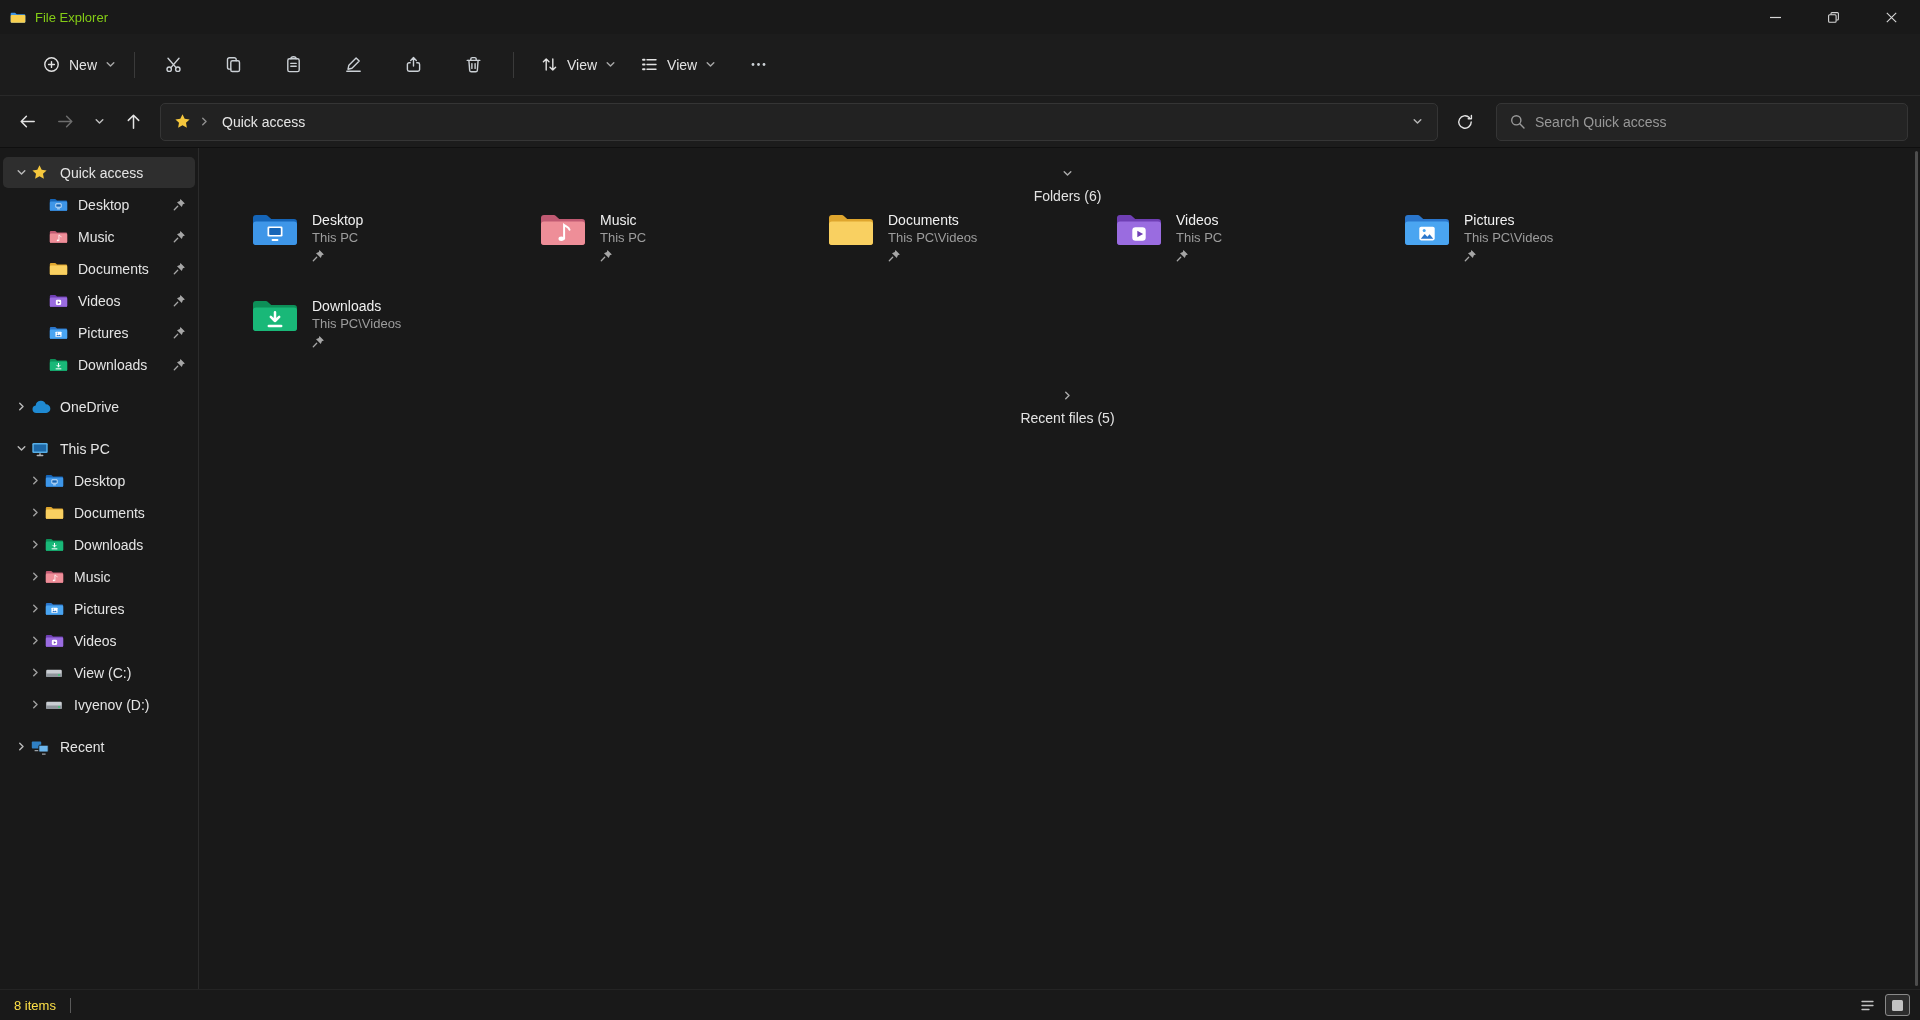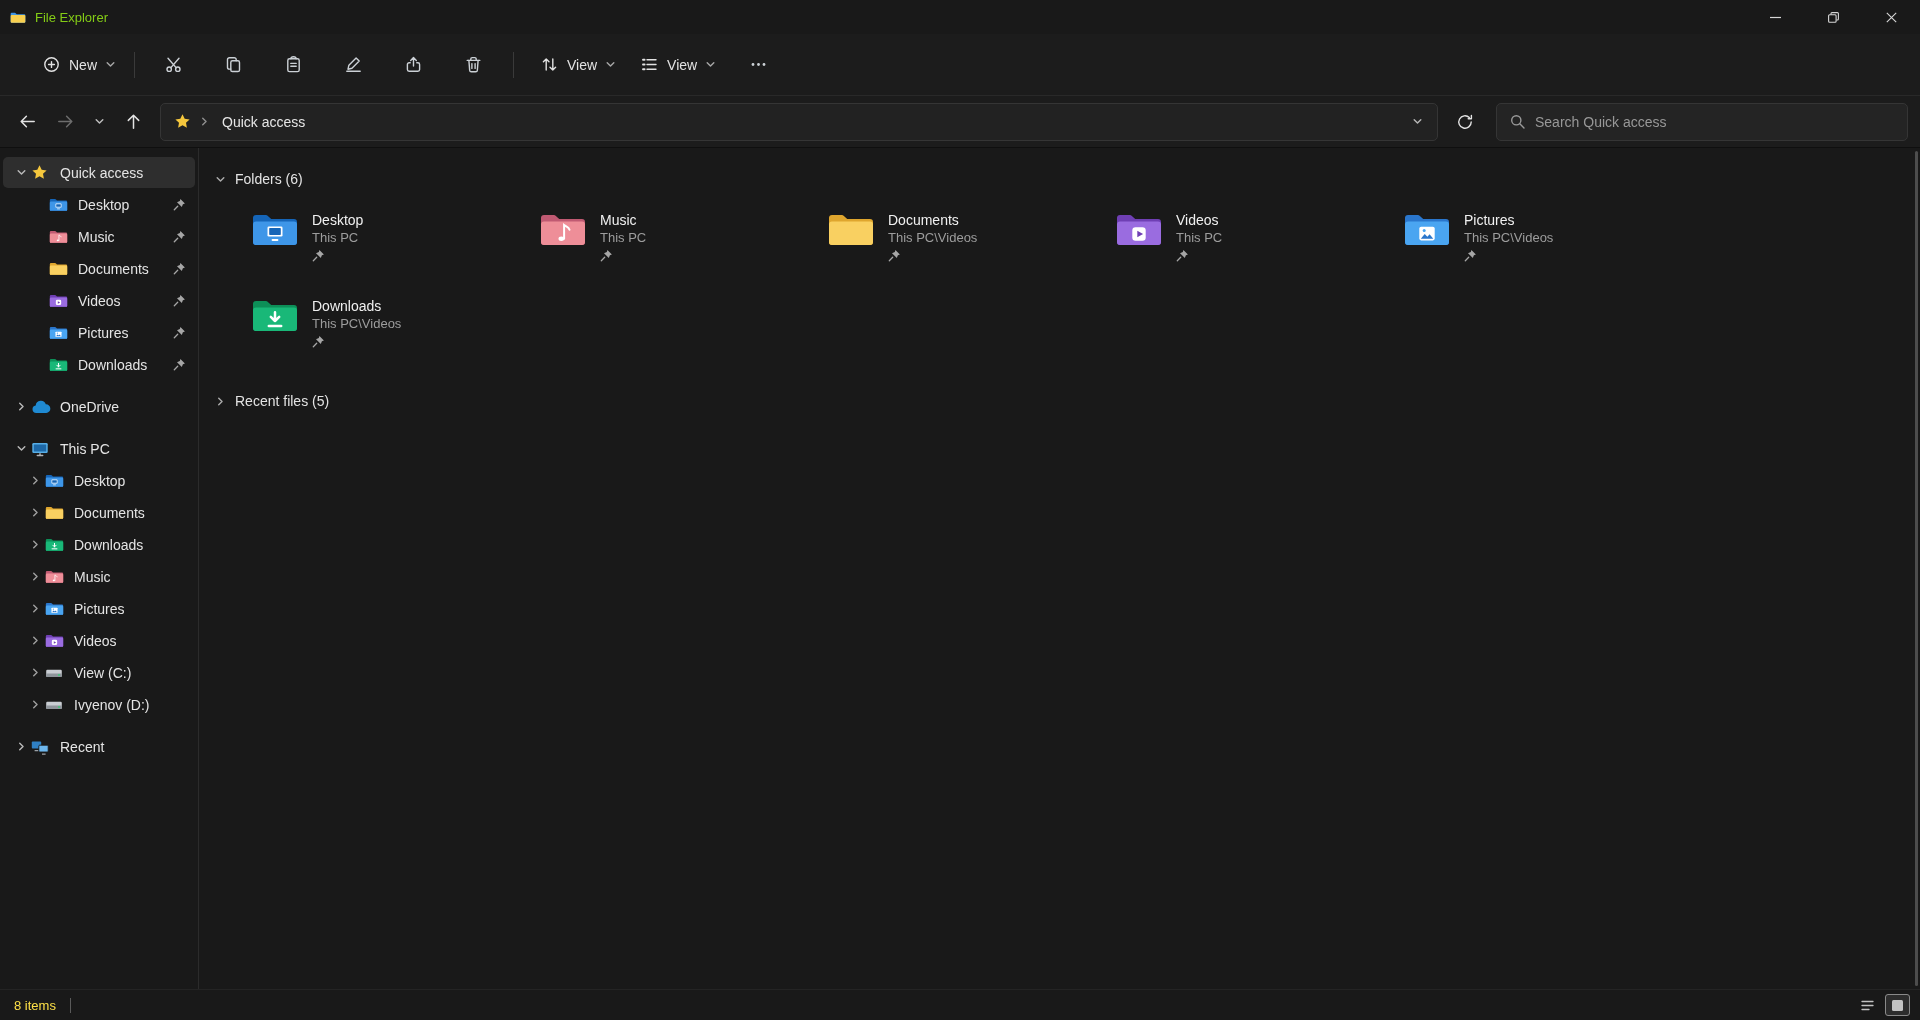--- a/index.html
+++ b/index.html
@@ -48,21 +48,21 @@
   .srow.child{padding-left:22px;}
   .srow.child .chev{color:#9f9f9f;}
   .srow.qa-child{padding-left:46px;}
   .sic{width:23px;display:flex;justify-content:flex-start;align-items:center;flex:none;}
   .slabel{font-size:14px;color:#e4e4e4;margin-left:6px;white-space:nowrap;}
   .spin{margin-left:auto;margin-right:9px;display:flex;}
   .sgap{height:9px;}
 
   
   .main{flex:1;padding-top:20px;min-width:0;}
-  .sect{display:flex;align-items:center;gap:9px;margin-left:16px;color:#e3e3e3;font-size:14px;height:22px;}
+  .sect{display:flex;align-items:center;gap:9px;margin-left:16px;color:#e3e3e3;font-size:14px;height:22px;flex-direction:column;}
   .sect .chev{color:#ababab;display:flex;}
   .tiles{margin:16px 0 0 46px;display:grid;grid-template-columns:repeat(5,288px);row-gap:22px;}
   .tile{display:flex;gap:13px;width:272px;padding:4px 6px;border-radius:5px;align-items:flex-start;}
   .tile-icon{flex:none;}
   .tile-text{padding-top:1px;min-width:0;}
   .tile-name{font-size:14px;color:#f0f0f0;line-height:18px;white-space:nowrap;}
   .tile-loc{font-size:13px;color:#9d9d9d;line-height:17px;white-space:nowrap;}
   .tile-pin{display:inline-flex;margin-top:3px;}
   .sect.recent{margin-top:34px;}
 

